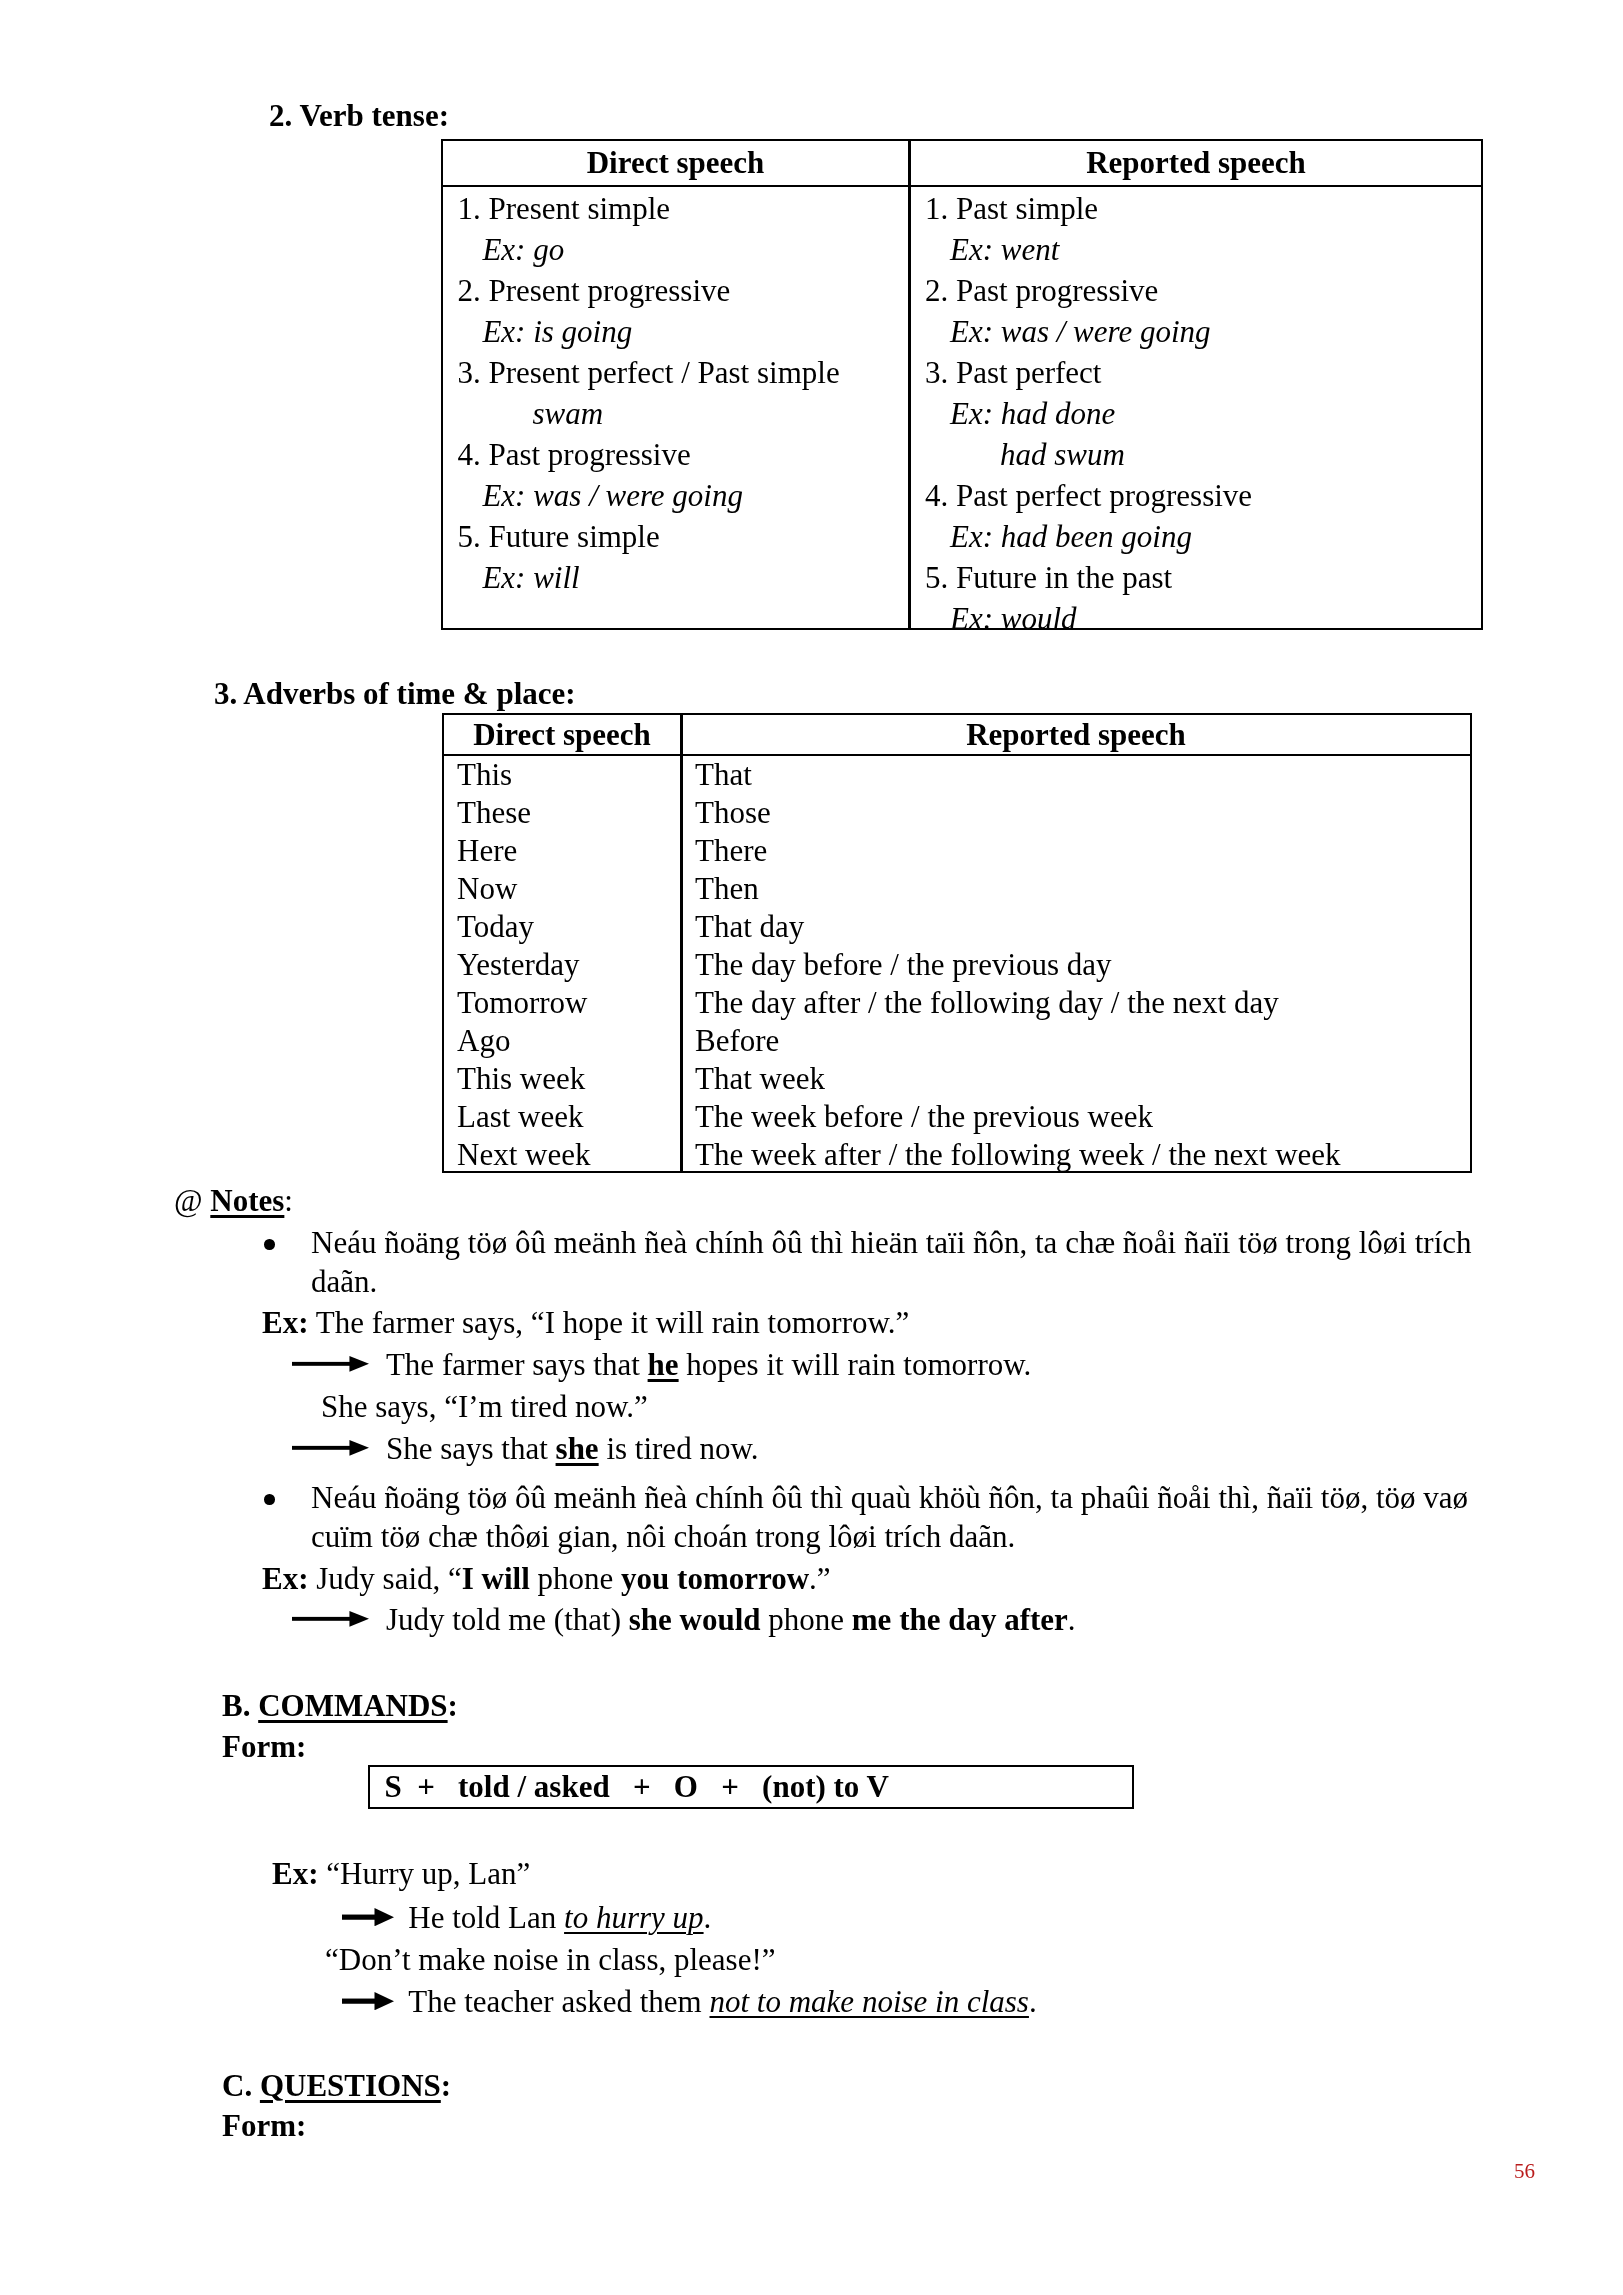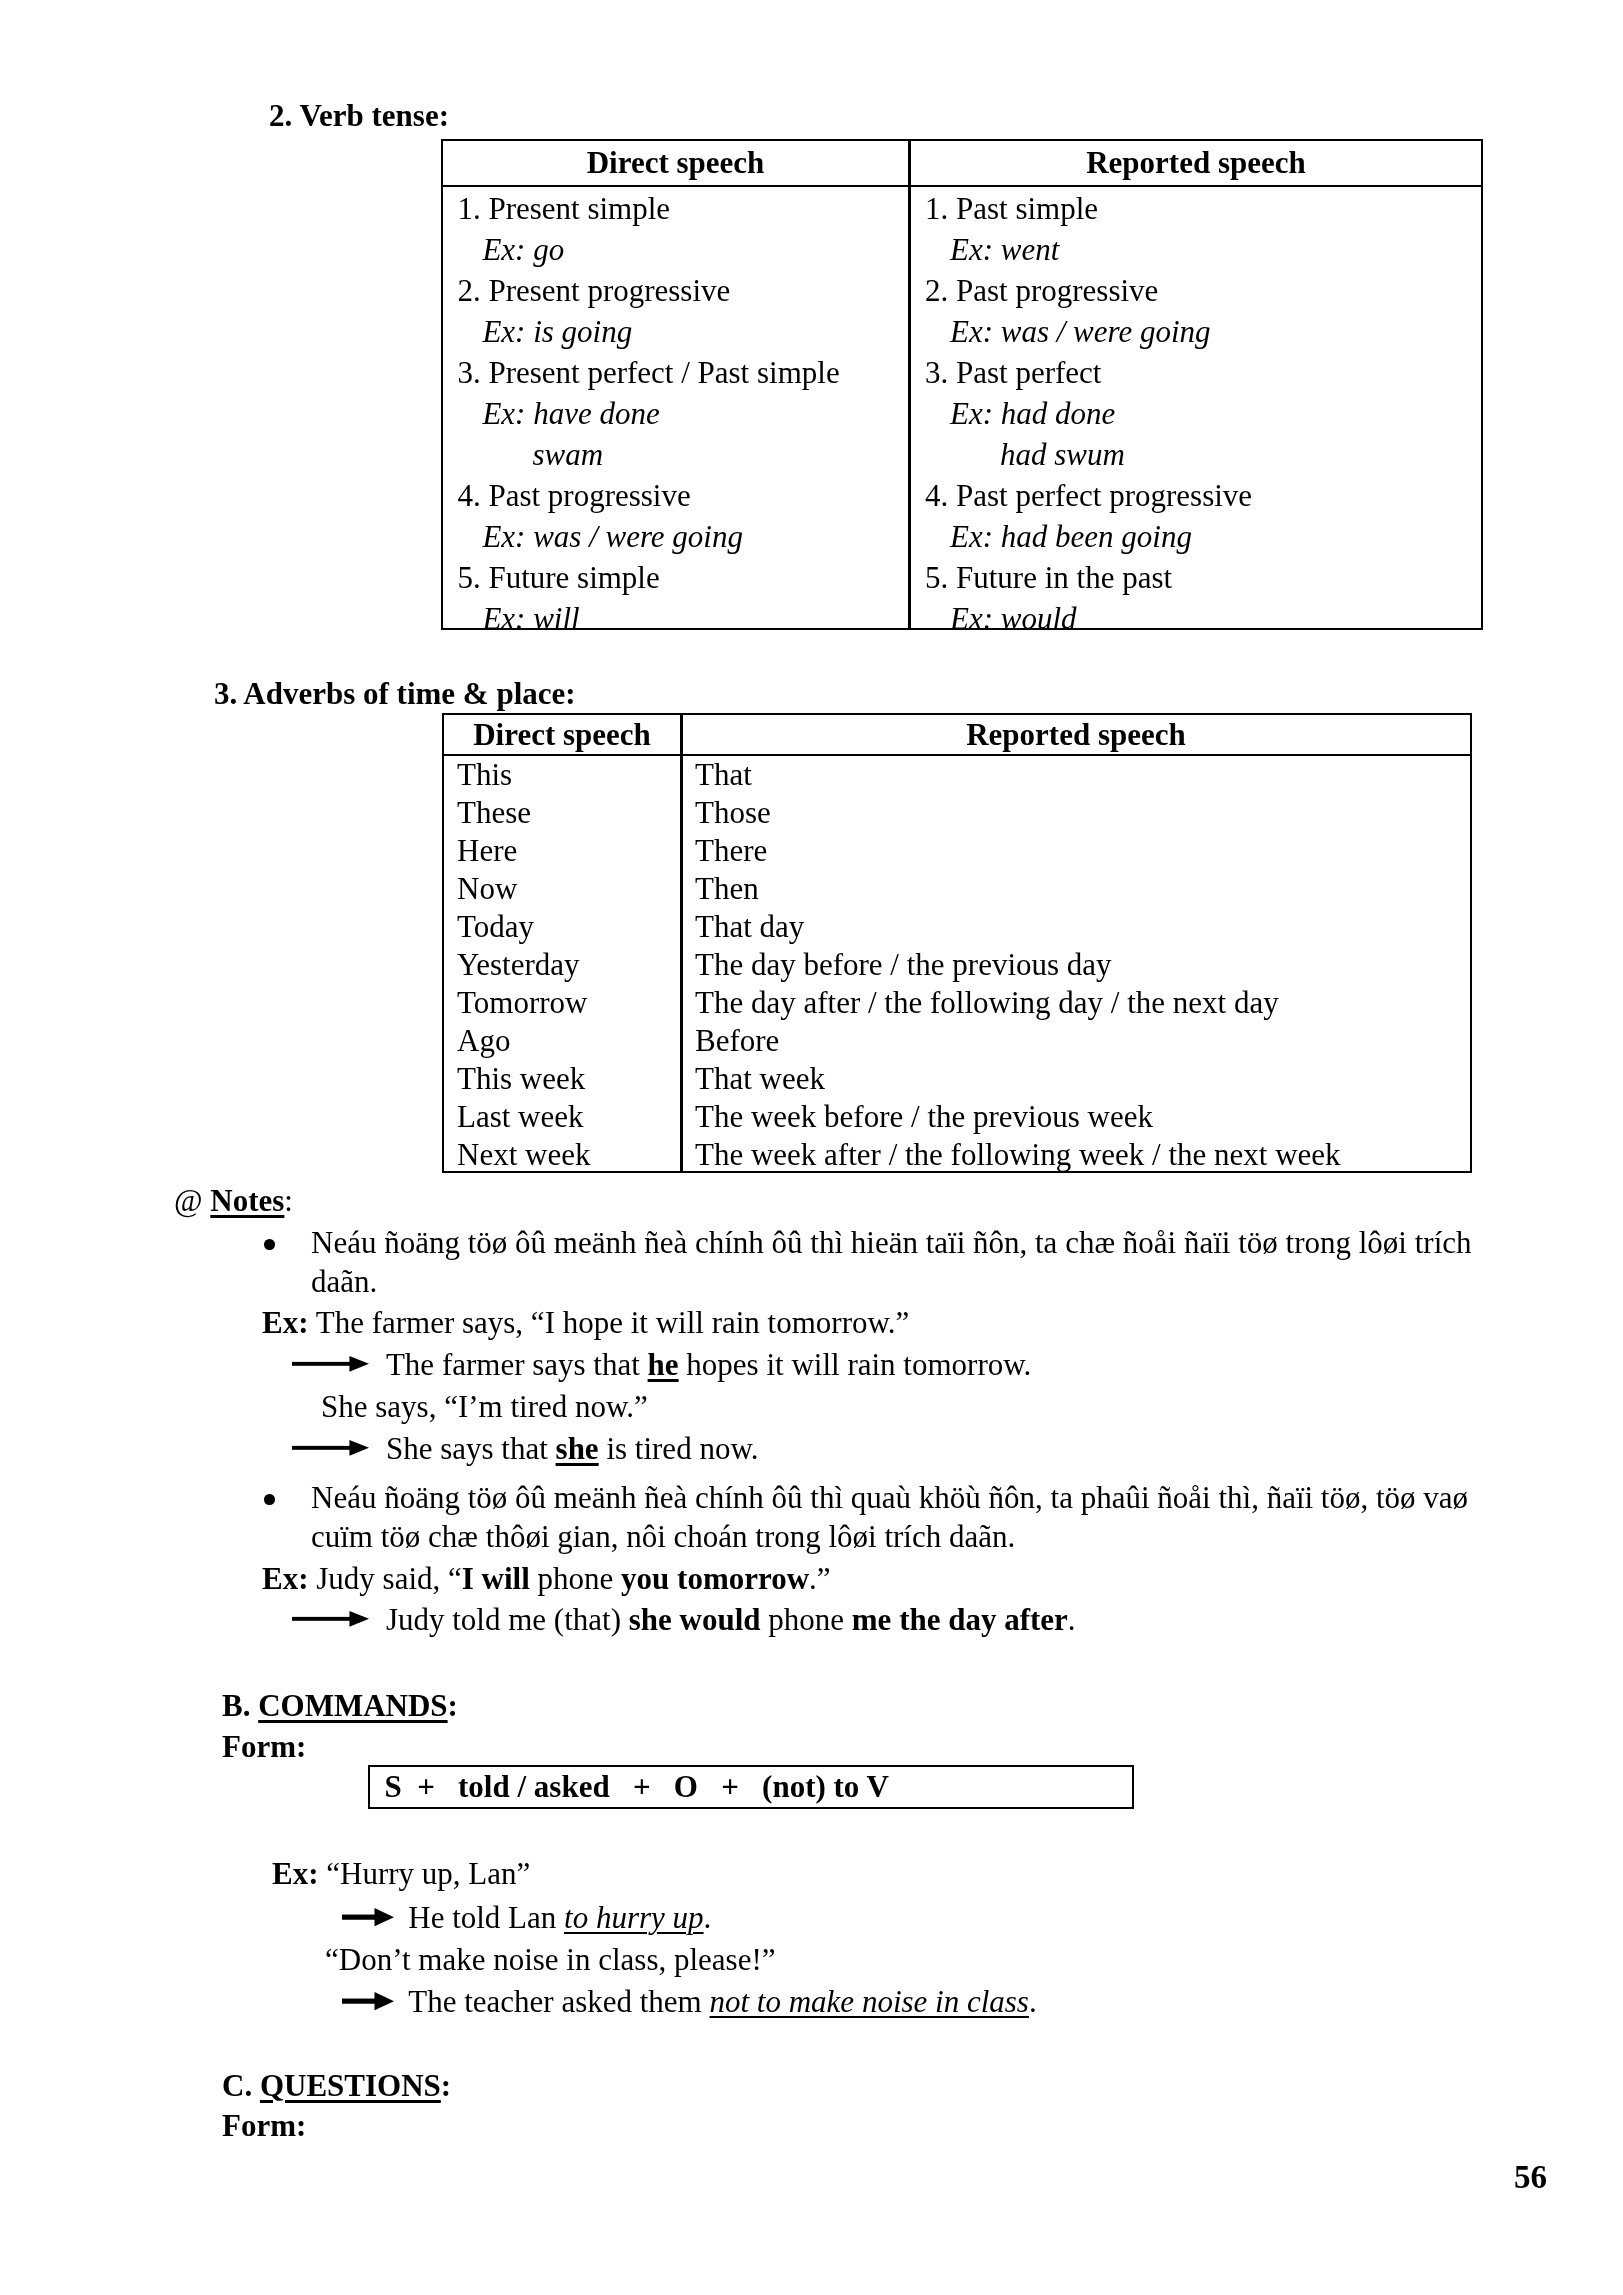--- a/index.html
+++ b/index.html
@@ -30,40 +30,39 @@
   .t2 .hcell { position:absolute; top:0; font-weight:bold; text-align:center; line-height:39px; }
   .t2 .col { position:absolute; top:41px; }
   .t2 .line { height:38px; line-height:38px; white-space:nowrap; }
 
   .arrow { display:inline-block; vertical-align:middle; position:relative; top:-3.9px; }
   .bullet { position:absolute; width:10.5px; height:10.5px; border-radius:50%; background:#000; }
 
   .formula { position:absolute; left:368px; top:1765px; width:766px; height:44px;
              border:2.6px solid #000; box-sizing:border-box; font-weight:bold;
              line-height:39px; padding-left:14.4px; white-space:pre; }
-  .pagenum { position:absolute; left:1514px; top:2159px; color:#000000; font-weight:bold; font-size:33px; }
+  .pagenum { position:absolute; left:1514px; top:2159px; color:#b91c1c; font-weight:normal; font-size:21px; }
 </style>
 </head>
 <body>
 
 <div class="abs b" style="left:222px; top:98px;margin-left:47px;">2. Verb tense:</div>
 
 <div class="t1">
   <div class="hdr"></div>
   <div class="vdiv"></div>
   <div class="hcell" style="left:0; width:465px;">Direct speech</div>
   <div class="hcell" style="left:468px; right:0;">Reported speech</div>
 
   <div class="col" id="t1-direct" style="left:14.4px;">
       <div class="line">1. Present simple</div>
       <div class="line ex">Ex: go</div>
       <div class="line">2. Present progressive</div>
       <div class="line ex">Ex: is going</div>
       <div class="line">3. Present perfect / Past simple</div>
-      <div class="line ex">Ex: have done</div>
       <div class="line ex2">swam</div>
       <div class="line">4. Past progressive</div>
       <div class="line ex">Ex: was / were going</div>
       <div class="line">5. Future simple</div>
       <div class="line ex">Ex: will</div>
     </div>
   <div class="col" id="t1-reported" style="left:482px;">
       <div class="line">1. Past simple</div>
       <div class="line ex">Ex: went</div>
       <div class="line">2. Past progressive</div>

